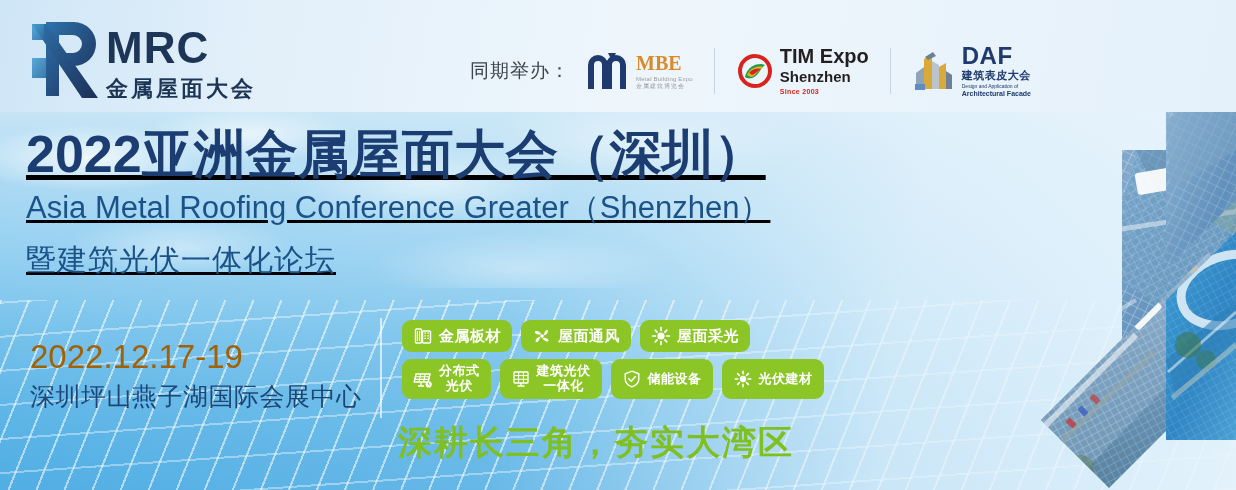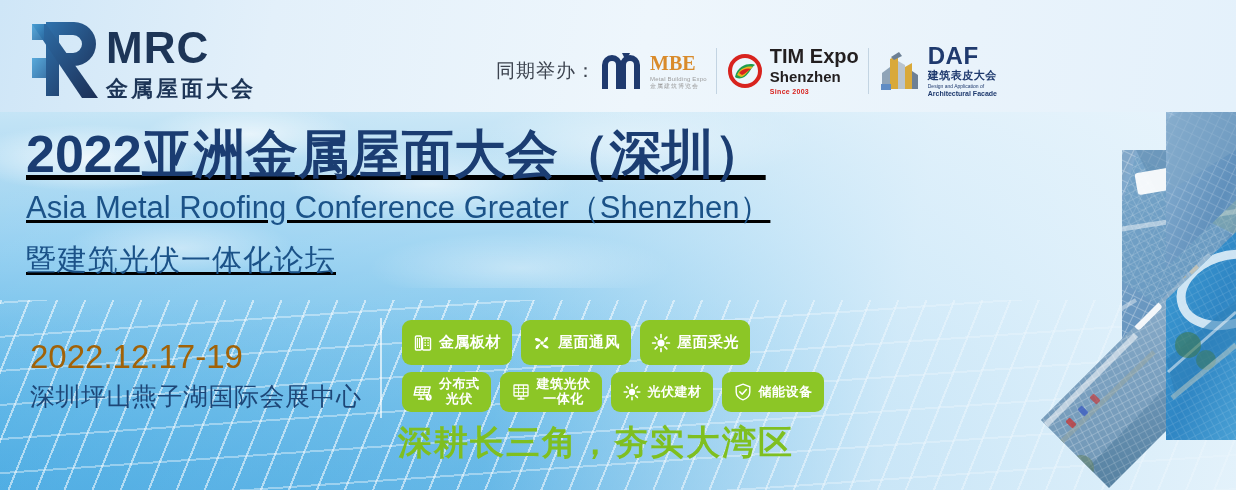--- a/index.html
+++ b/index.html
@@ -89,23 +89,24 @@
     font-size: 22px;
     font-weight: 700;
     color: #1d3557;
     letter-spacing: 3px;
     display: block;
     margin-top: 8px;
   }
 
   .co-host {
     position: absolute;
-    left: 496px; top: 44px;
+    left: 470px; top: 44px;
     display: flex;
     align-items: center;
+    gap: 12px;
     justify-content: center;
   }
   .co-host-label {
     font-size: 19px;
     color: #3d4450;
     letter-spacing: 1px;
     white-space: nowrap;
   }
   .logo-sep {
     width: 1px; height: 46px;
@@ -212,21 +213,21 @@
     width: 430px;
   }
   .tag-row {
     display: flex;
     gap: 9px;
     margin-bottom: 7px;
   }
   .tag {
     background: #8cc626;
     border-radius: 9px;
-    height: 45px;
+    height: 32px;
     display: flex;
     align-items: center;
     gap: 6px;
     padding: 0 11px;
     box-sizing: border-box;
   }
   .tag-row.r2 .tag { height: 40px; text-align: center; }
   .tag-icon {
     width: 20px; height: 20px;
     flex: 0 0 20px;
@@ -521,34 +522,34 @@
           <rect x="3" y="3" width="14" height="11" rx="0.8" fill="none" stroke="#ffffff" stroke-width="1.3"></rect>
           <path d="M7.6,3 V14 M12.4,3 V14 M3,6.6 H17 M3,10.3 H17" stroke="#ffffff" stroke-width="1"></path>
           <path d="M10,14 V17 M6.6,17 H13.4" stroke="#ffffff" stroke-width="1.3"></path>
         </svg>
         <span class="tag-label">建筑光伏
 一体化</span>
       </div>
 
       <div class="tag">
         <svg class="tag-icon" viewBox="0 0 20 20">
+          <path d="M10,2.2 L16.8,4.8 V10 c0,4.2 -3.2,6.6 -6.8,7.8 C6.4,16.6 3.2,14.2 3.2,10 V4.8 Z" fill="none" stroke="#ffffff" stroke-width="1.4"></path>
+          <path d="M6.8,9.9 L9.2,12.3 L13.4,7.6" fill="none" stroke="#ffffff" stroke-width="1.5" stroke-linecap="round" stroke-linejoin="round"></path>
+        </svg>
+        <span class="tag-label">储能设备</span>
+      </div>
+
+      <div class="tag">
+        <svg class="tag-icon" viewBox="0 0 20 20">
           <circle cx="10" cy="10" r="3.2" fill="#ffffff"></circle>
           <g stroke="#ffffff" stroke-width="1.6" stroke-linecap="round">
             <path d="M10,2.2 V4.8 M10,15.2 V17.8 M2.2,10 H4.8 M15.2,10 H17.8"></path>
             <path d="M4.6,4.6 L6.4,6.4 M13.6,13.6 L15.4,15.4 M15.4,4.6 L13.6,6.4 M6.4,13.6 L4.6,15.4"></path>
           </g>
         </svg>
         <span class="tag-label">光伏建材</span>
       </div>
-
-      <div class="tag">
-        <svg class="tag-icon" viewBox="0 0 20 20">
-          <path d="M10,2.2 L16.8,4.8 V10 c0,4.2 -3.2,6.6 -6.8,7.8 C6.4,16.6 3.2,14.2 3.2,10 V4.8 Z" fill="none" stroke="#ffffff" stroke-width="1.4"></path>
-          <path d="M6.8,9.9 L9.2,12.3 L13.4,7.6" fill="none" stroke="#ffffff" stroke-width="1.5" stroke-linecap="round" stroke-linejoin="round"></path>
-        </svg>
-        <span class="tag-label">储能设备</span>
-      </div>
     </div>
   </div>
 
   <div class="slogan">深耕长三角，夯实大湾区</div>
 
 </div>
 
 </body></html>

